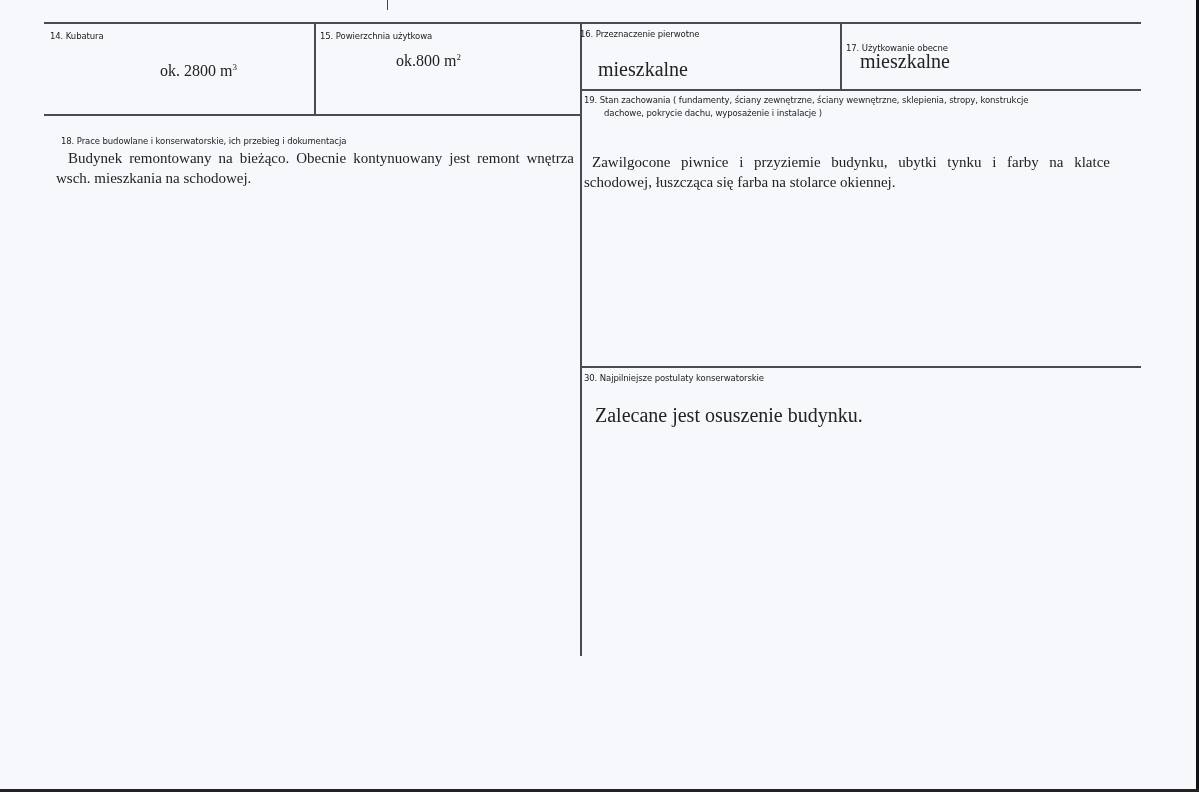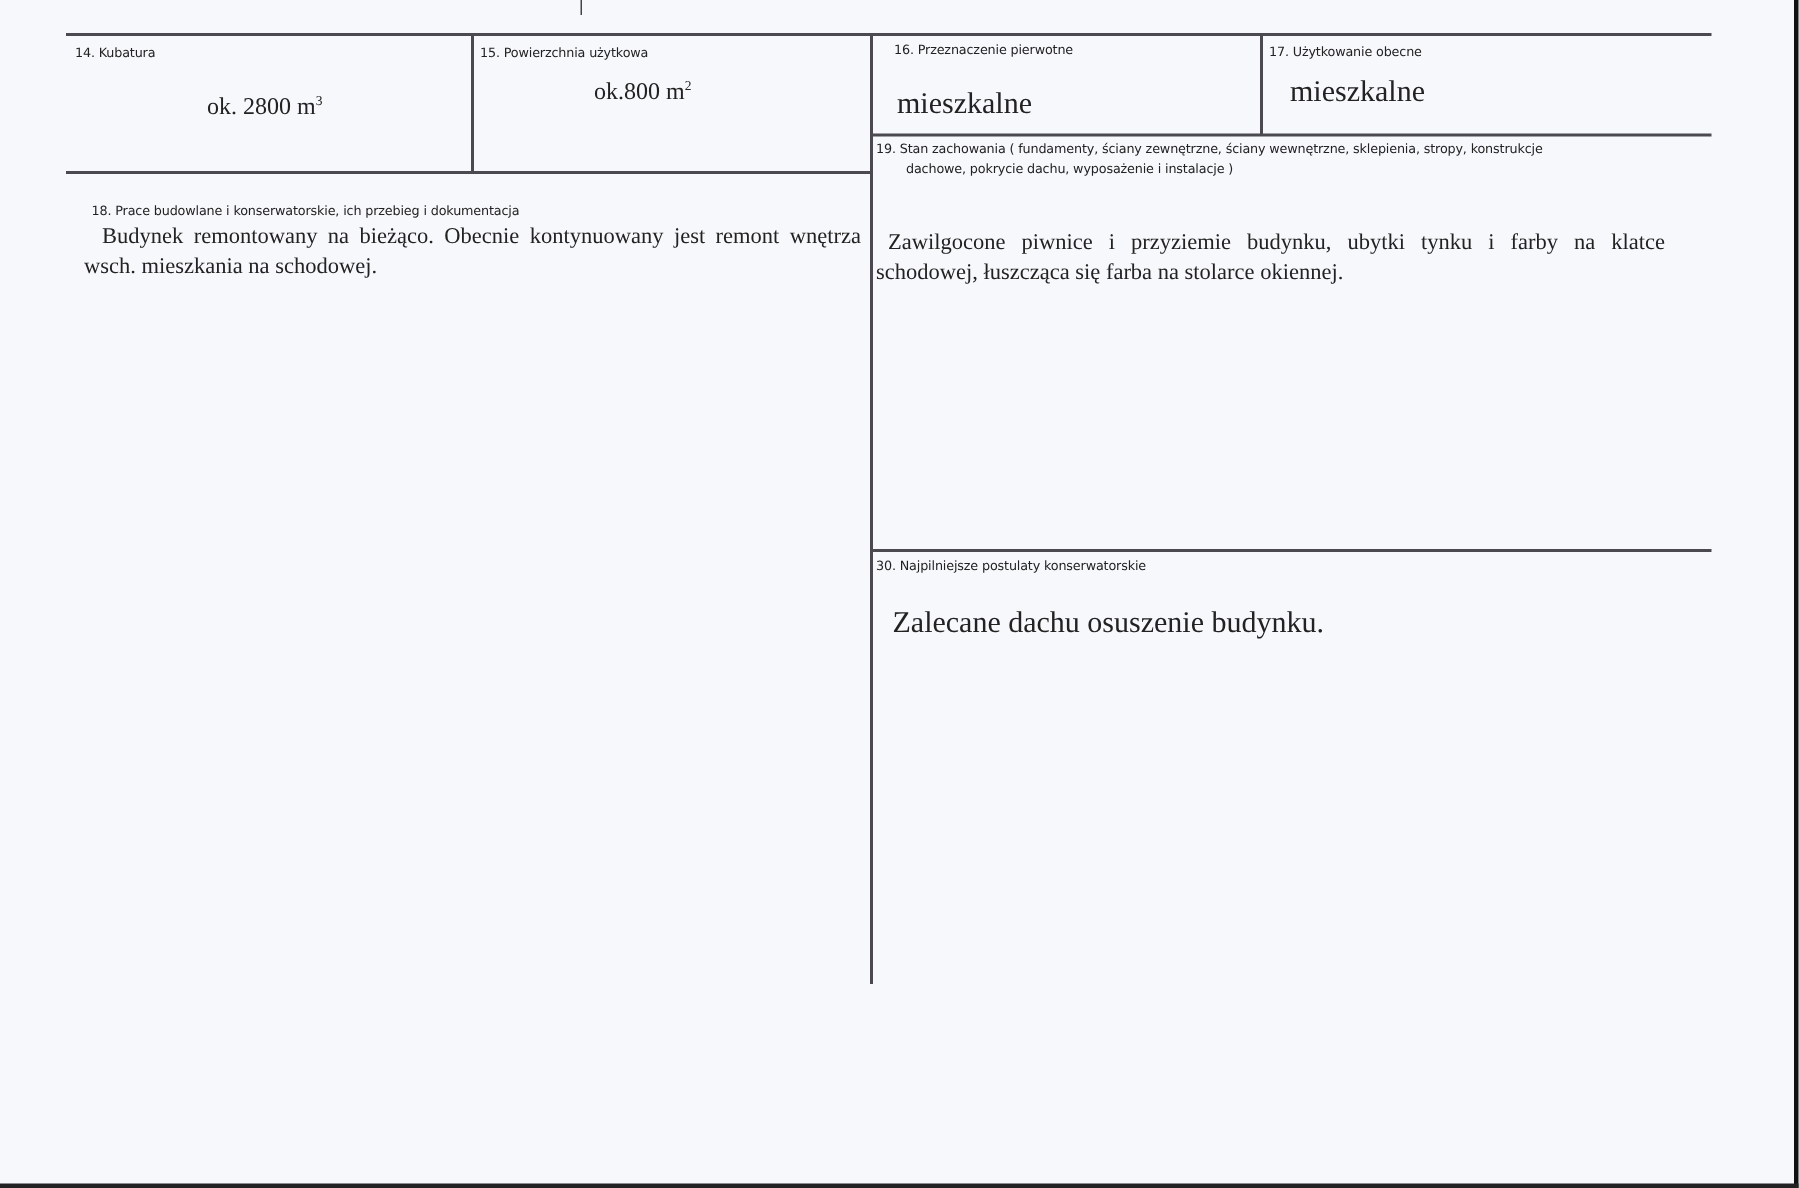--- a/index.html
+++ b/index.html
@@ -21,35 +21,35 @@
 
 <div class="hl" style="left:44px; top:22px; width:1097px;"></div>
 <div class="vl" style="left:314px; top:22px; height:92px;"></div>
 <div class="vl" style="left:580px; top:22px; height:634px;"></div>
 <div class="vl" style="left:840px; top:22px; height:68px;"></div>
 <div class="hl" style="left:580px; top:89px; width:561px;"></div>
 <div class="hl" style="left:44px; top:114px; width:537px;"></div>
 <div class="hl" style="left:580px; top:366px; width:561px;"></div>
 
 <div class="lbl" style="left:50px; top:31px;">14. Kubatura</div>
-<div class="val" style="left:138px; top:62px; font-size:16px;"><span>ok. 2800 m</span><span class="sup">3</span></div>
+<div class="val" style="left:160px; top:62px; font-size:16px;"><span>ok. 2800 m</span><span class="sup">3</span></div>
 
 <div class="lbl" style="left:320px; top:31px;">15. Powierzchnia użytkowa</div>
 <div class="val" style="left:396px; top:52px; font-size:16px;"><span>ok.800 m</span><span class="sup">2</span></div>
 
-<div class="lbl" style="left:596px; top:29px;">16. Przeznaczenie pierwotne</div>
+<div class="lbl" style="left:580px; top:29px;">16. Przeznaczenie pierwotne</div>
 <div class="val" style="left:598px; top:58px;">mieszkalne</div>
 
-<div class="lbl" style="left:846px; top:30px;">17. Użytkowanie obecne</div>
+<div class="lbl" style="left:846px; top:43px;">17. Użytkowanie obecne</div>
 <div class="val" style="left:860px; top:50px;">mieszkalne</div>
 
 <div class="lbl" style="left:61px; top:136px;">18. Prace budowlane i konserwatorskie, ich przebieg i dokumentacja</div>
 <div class="para" style="left:56px; top:148px; width:518px; text-indent:12px;">Budynek remontowany na bieżąco. Obecnie kontynuowany jest remont wnętrza wsch. mieszkania na schodowej.</div>
 
 <div class="lbl" style="left:584px; top:95px;">19. Stan zachowania ( fundamenty, ściany zewnętrzne, ściany wewnętrzne, sklepienia, stropy, konstrukcje</div>
 <div class="lbl" style="left:604px; top:108px;">dachowe, pokrycie dachu, wyposażenie i instalacje )</div>
 <div class="para" style="left:584px; top:152px; width:526px; text-indent:8px;">Zawilgocone piwnice i przyziemie budynku, ubytki tynku i farby na klatce schodowej, łuszcząca się farba na stolarce okiennej.</div>
 
 <div class="lbl" style="left:584px; top:373px;">30. Najpilniejsze postulaty konserwatorskie</div>
-<div class="val" style="left:595px; top:404px;">Zalecane dachu osuszenie budynku.</div>
+<div class="val" style="left:595px; top:404px;">Zalecane jest osuszenie budynku.</div>
 
 <div class="edge-r"></div>
 <div class="edge-b"></div>
 
 </body></html>

